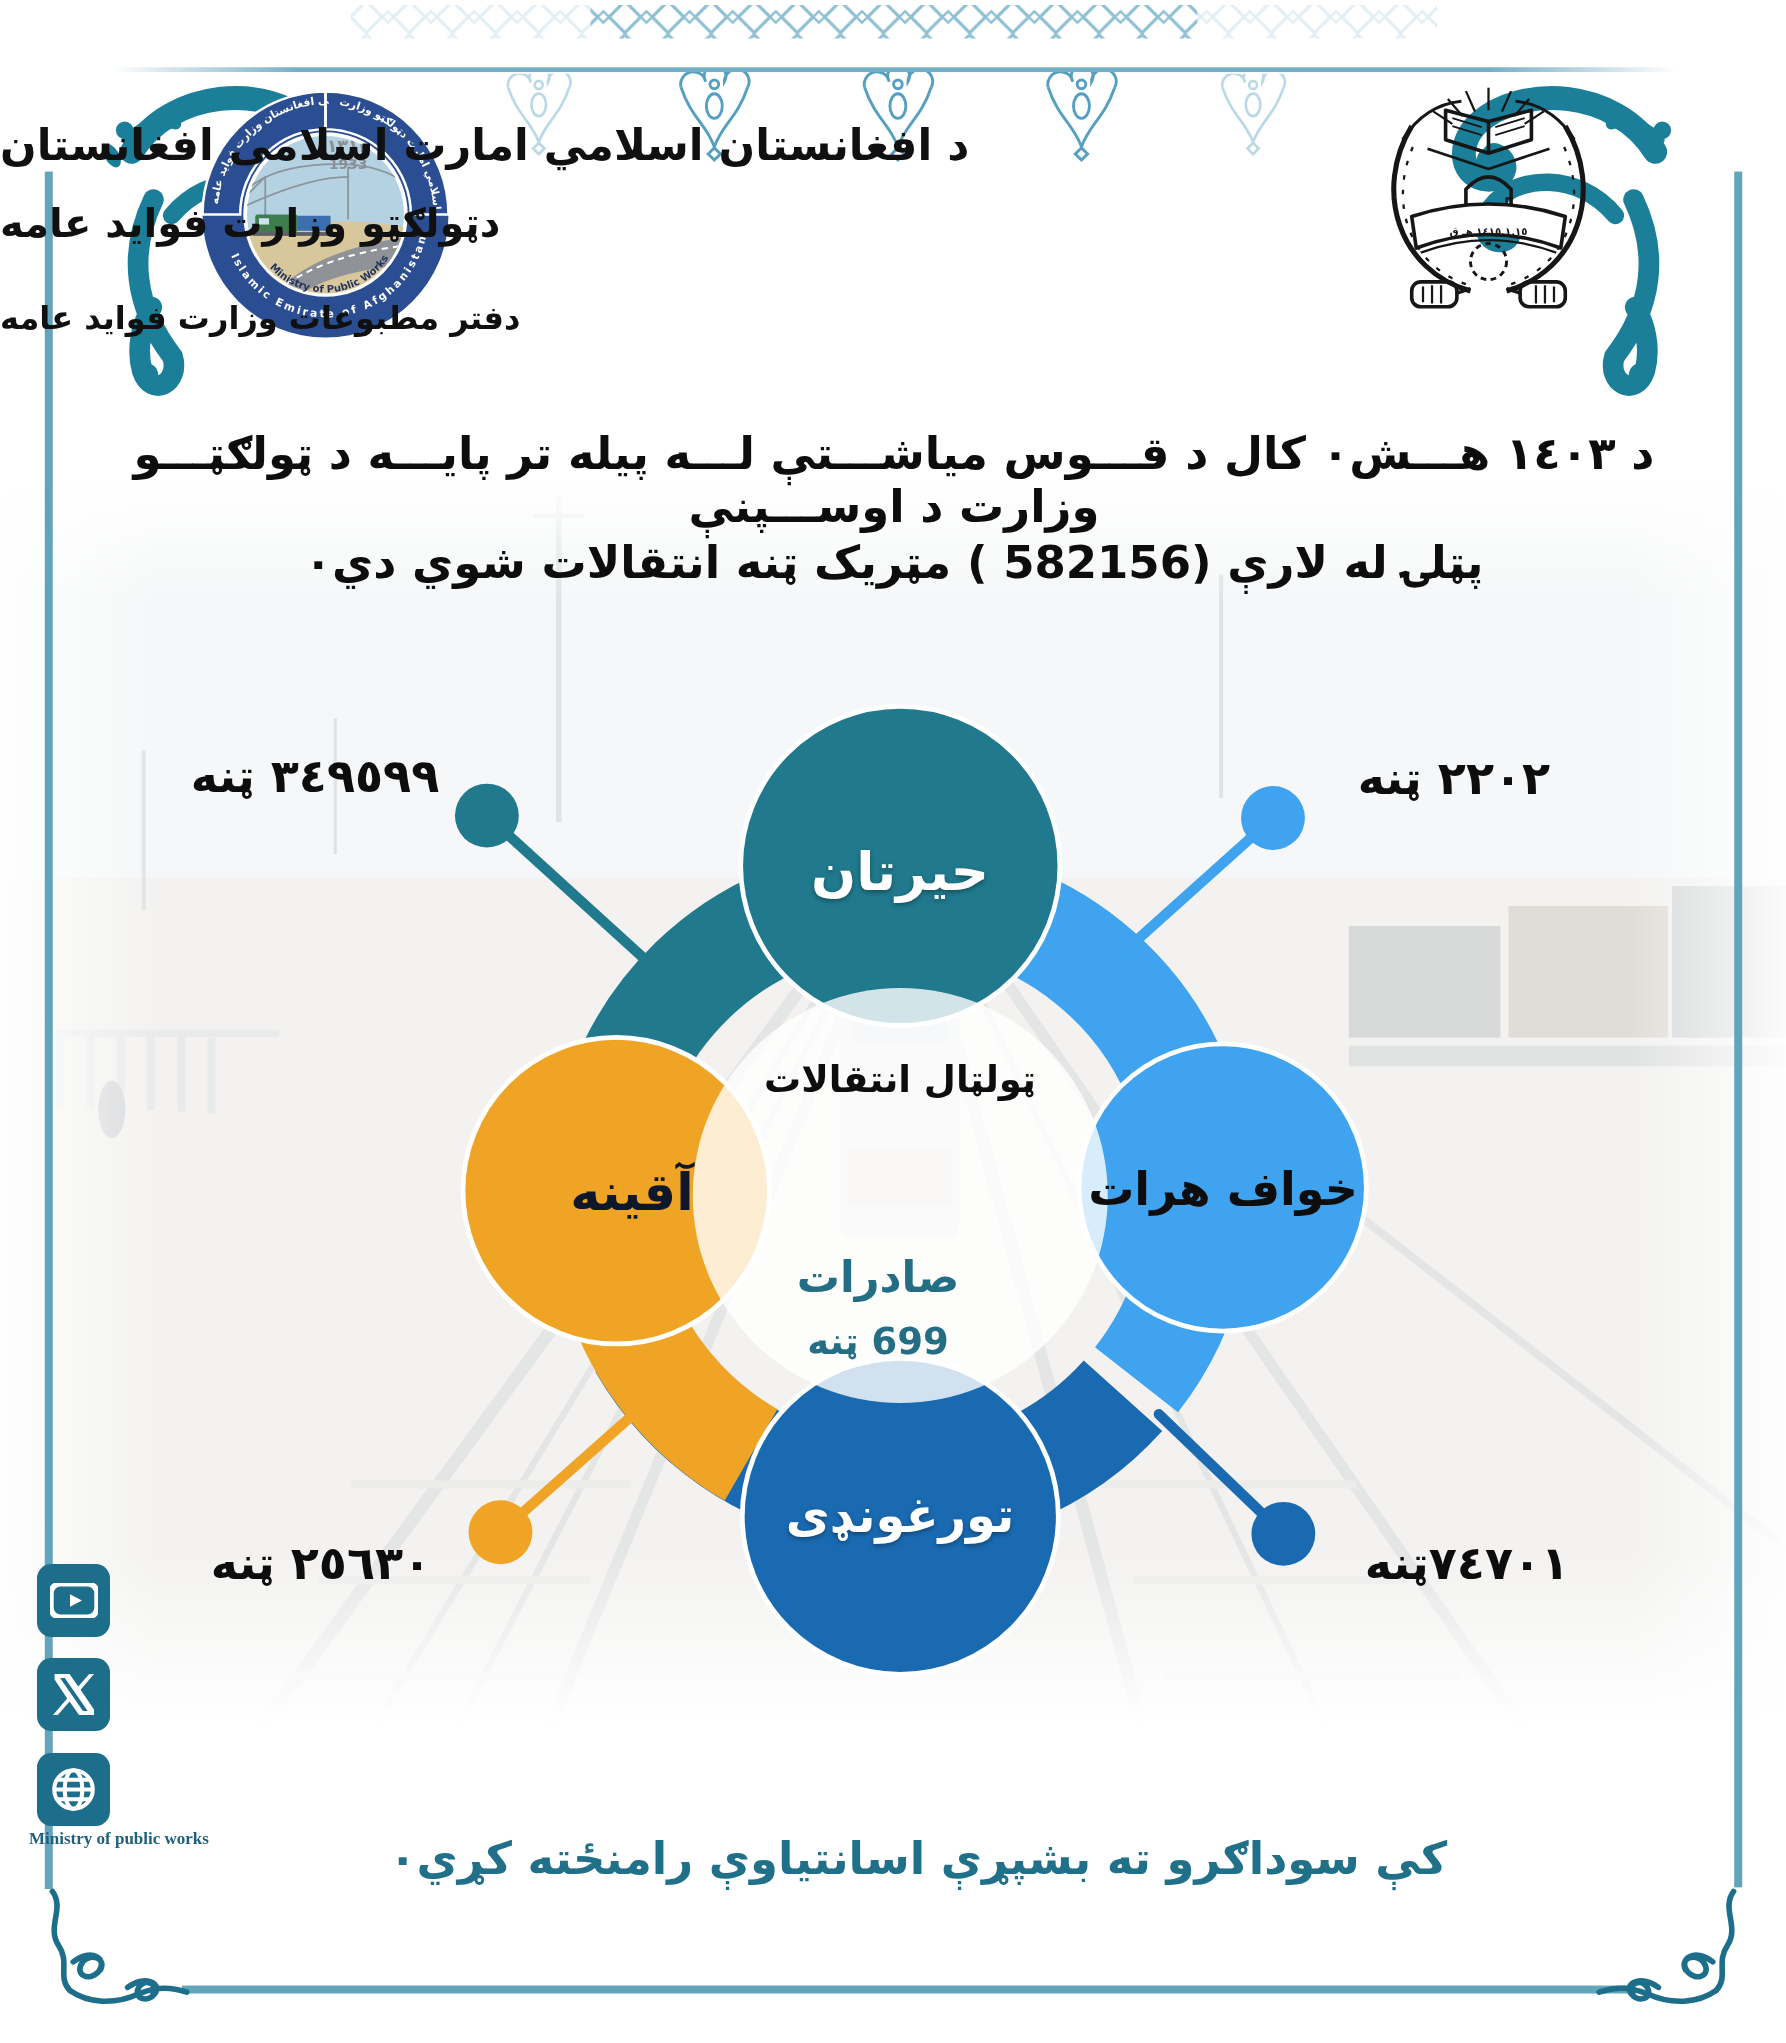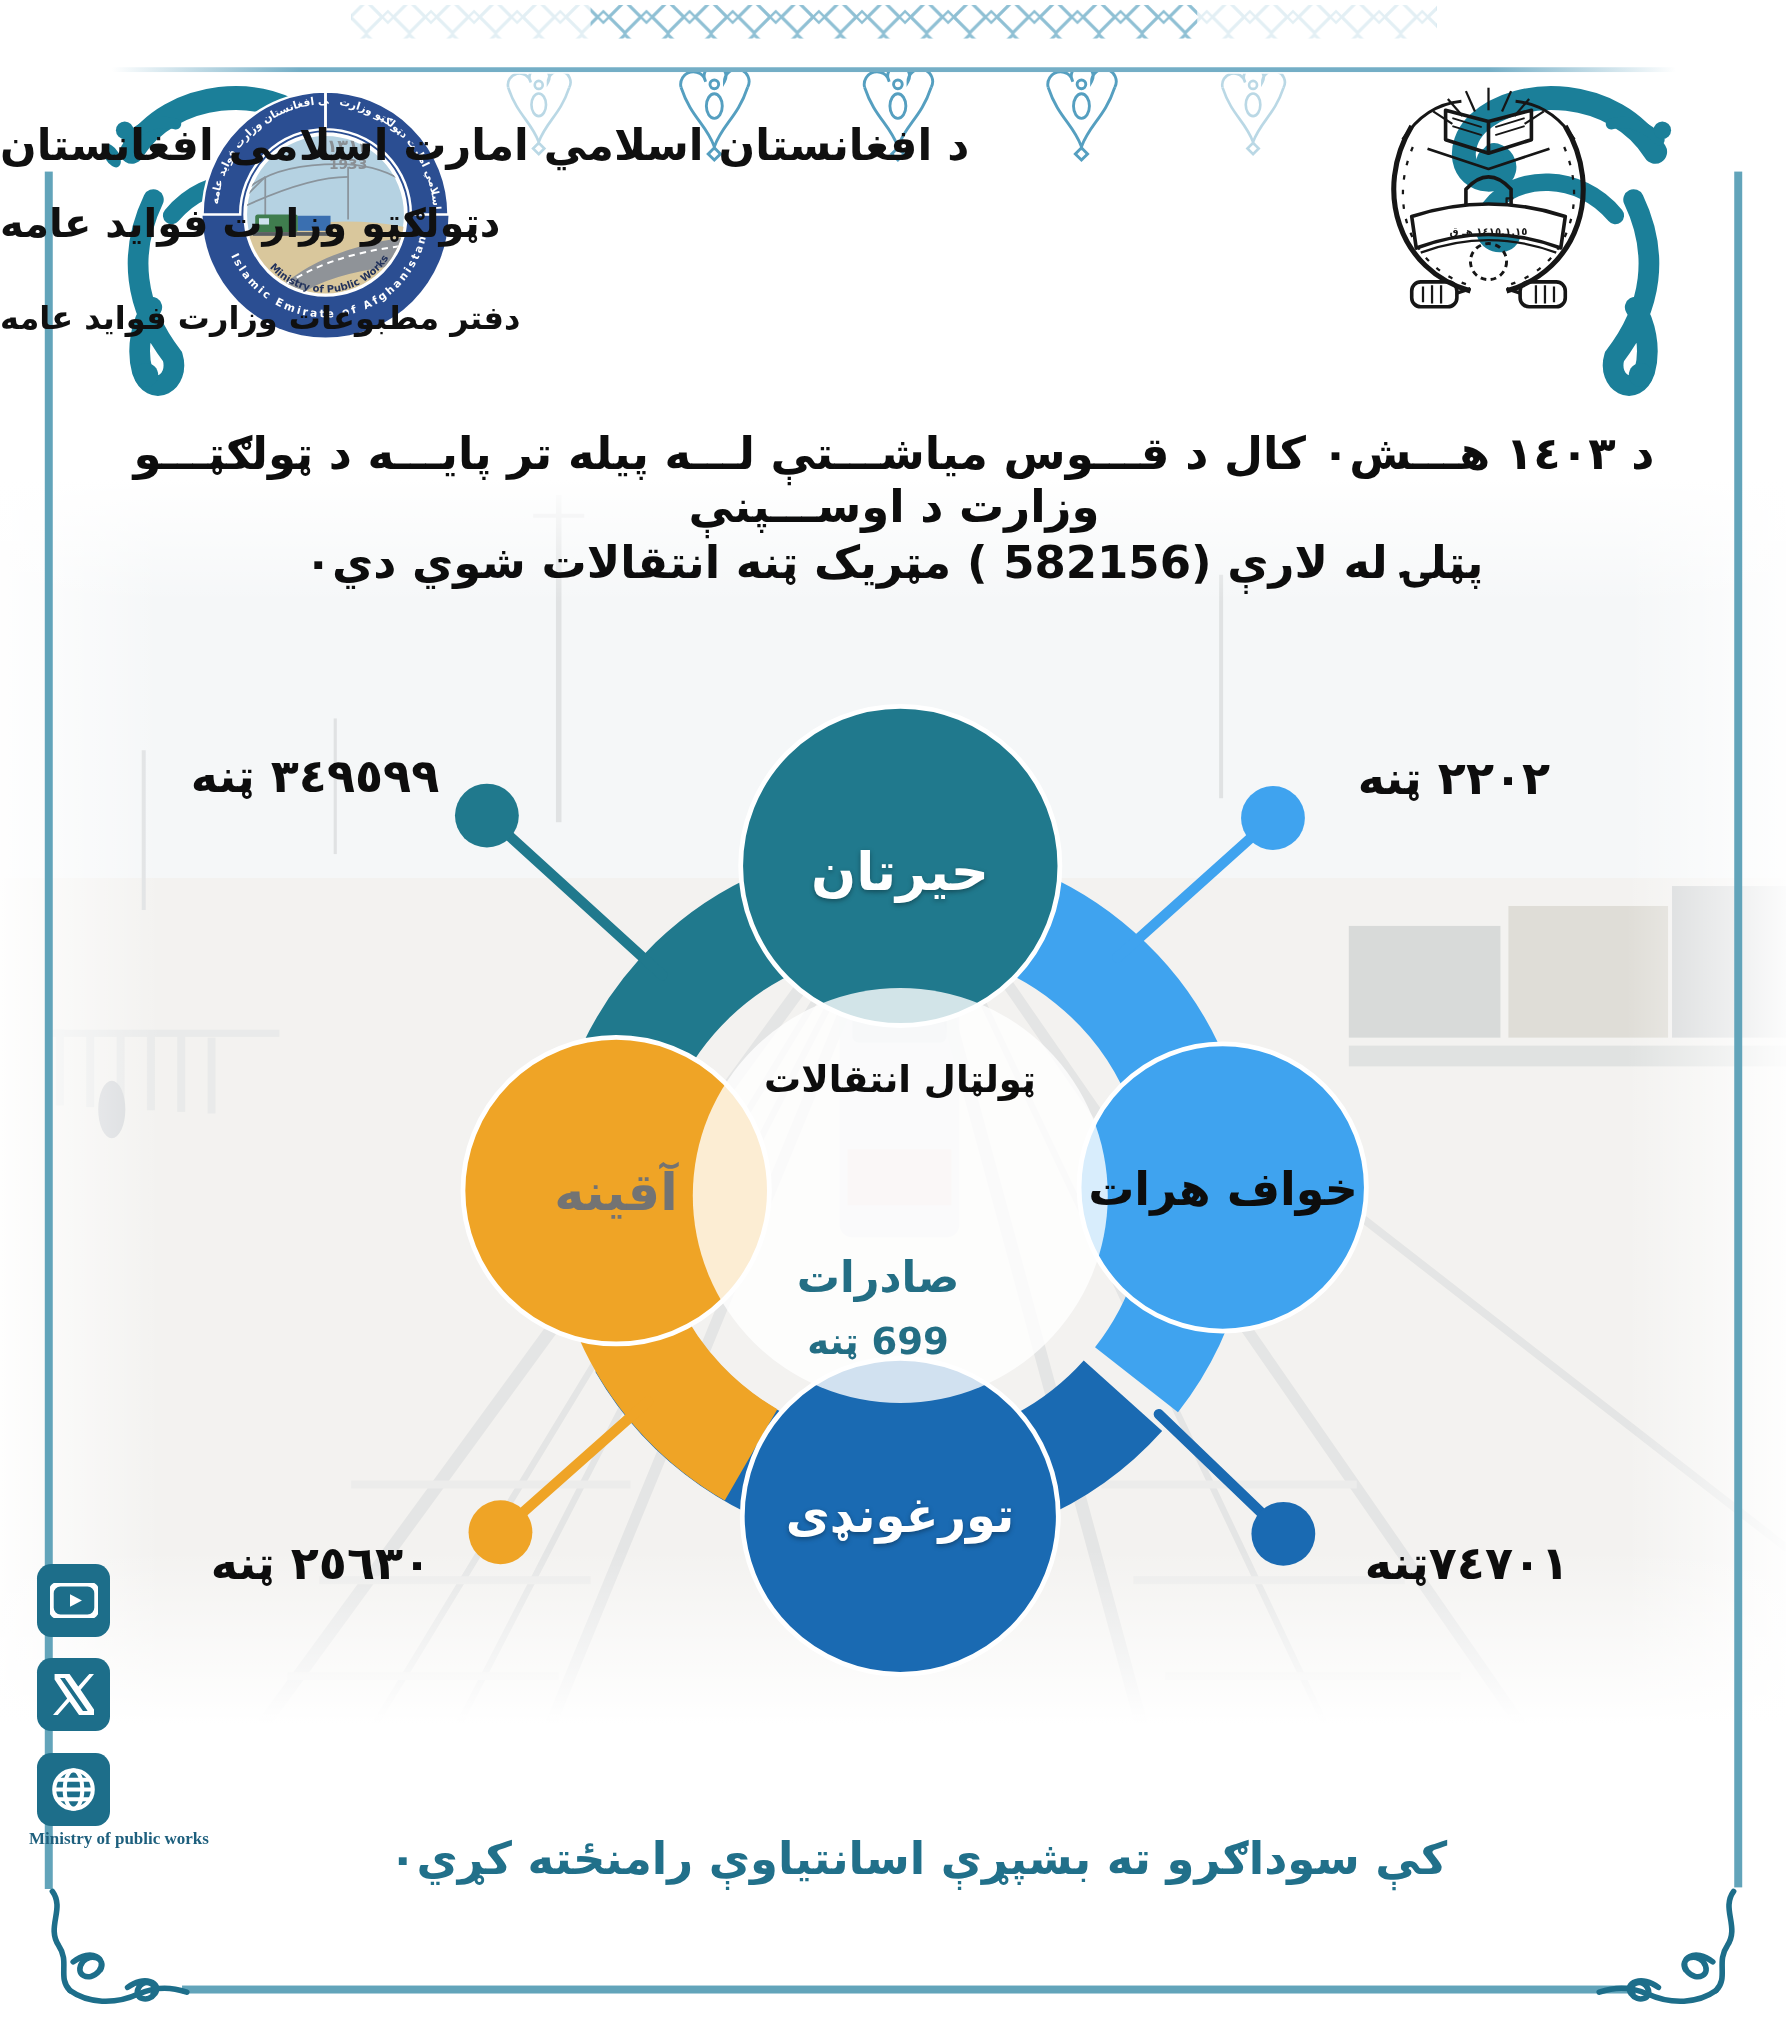--- a/index.html
+++ b/index.html
@@ -15,21 +15,21 @@
   .h3{top:263px;font-size:32px;margin-top:36px;}
   
   .intro{left:56px;width:1676px;text-align:center;color:#0d0d0d;font-weight:700;font-size:45px;}
   .intro1{top:427px;}
   .intro2{top:536px;}
   
   .station{font-weight:700;text-align:center;white-space:nowrap;}
   .st-top{left:900px;top:871px;font-size:53px;color:#ffffff;text-shadow:0 2.4px 4.8px rgba(0,0,0,.35);}
   .st-right{left:1223px;top:1189px;font-size:46px;color:#0d0d0d;}
   .st-bottom{left:900px;top:1515px;font-size:48px;color:#ffffff;text-shadow:0 2.4px 4.8px rgba(0,0,0,.35);}
-  .st-left{left:616px;top:1192px;font-size:51px;color:#737373;}
+  .st-left{left:632px;top:1192px;font-size:51px;color:#0f172a;}
   .val{font-weight:700;color:#0d0d0d;font-size:46px;white-space:nowrap;text-align:center;}
   .val-nw{left:315px;top:776px;}
   .val-ne{left:1454px;top:778px;}
   .val-se{left:1467px;top:1563px;}
   .val-sw{left:321px;top:1563px;}
   .c-title{left:900px;top:1079px;font-size:37px;font-weight:700;color:#0d0d0d;white-space:nowrap;}
   .c-total{left:900px;top:1167px;font-size:64px;font-weight:700;color:#0d0d0d;white-space:nowrap;}
   .c-exp{left:878px;top:1277px;font-size:43px;font-weight:700;color:#236E84;white-space:nowrap;}
   .c-expv{left:878px;top:1341px;font-size:37px;font-weight:700;color:#236E84;white-space:nowrap;}
   

